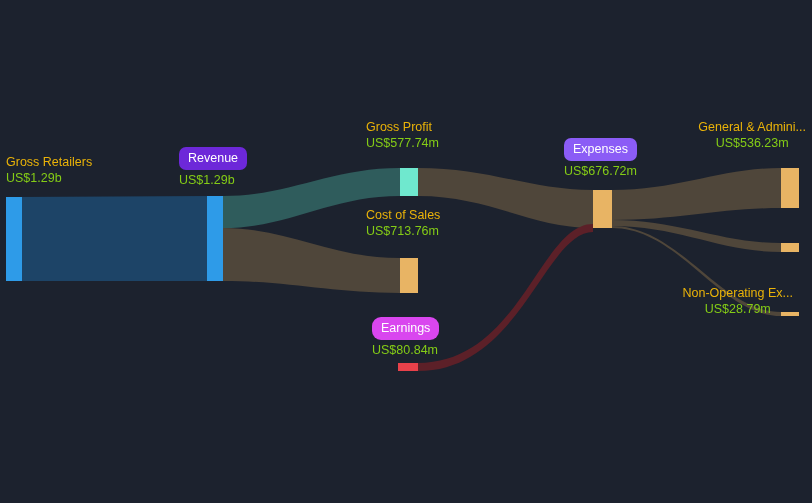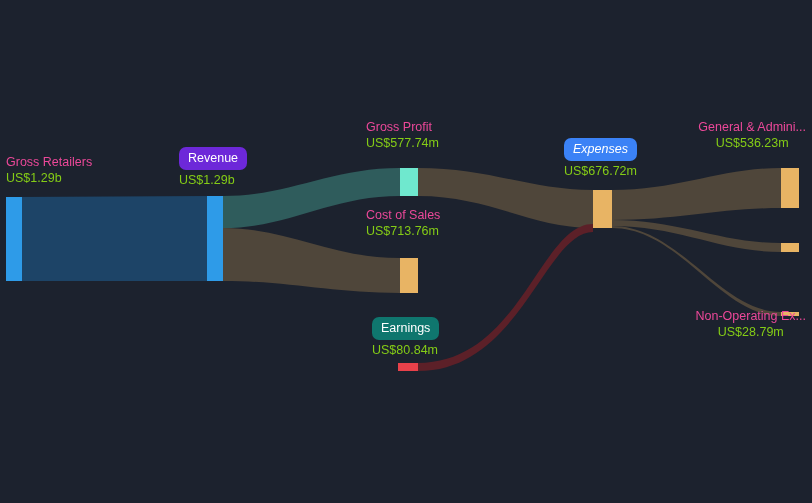--- a/index.html
+++ b/index.html
@@ -25,21 +25,21 @@
   }
   .lbl {
     position: absolute;
     line-height: 16px;
     white-space: nowrap;
     pointer-events: none;
   }
   .lbl .name {
     display: block;
     font-size: 12.5px;
-    color: #ec4899;
+    color: #eab308;
   }
   .lbl .val {
     display: block;
     font-size: 12.5px;
     color: #84cc16;
   }
   .lbl.right {
     text-align: center;
   }
   .badge {
@@ -136,33 +136,33 @@
     <span class="name">Gross Profit</span>
     <span class="val">US$577.74m</span>
   </div>
 
   <div class="lbl" style="left:366px; top:207px;">
     <span class="name">Cost of Sales</span>
     <span class="val">US$713.76m</span>
   </div>
 
   <div class="lbl" style="left:564px; top:138px;">
-    <span class="badge-row"><span class="badge" style="background:#3b82f6;font-style:italic;">Expenses</span></span>
+    <span class="badge-row"><span class="badge" style="background:#8b5cf6;">Expenses</span></span>
     <span class="val">US$676.72m</span>
   </div>
 
   <div class="lbl" style="left:372px; top:317px;">
-    <span class="badge-row"><span class="badge" style="background:#0f766e;">Earnings</span></span>
+    <span class="badge-row"><span class="badge" style="background:#d946ef;border-radius:9px;">Earnings</span></span>
     <span class="val">US$80.84m</span>
   </div>
 
   <div class="lbl right" style="right:6px; top:119px;">
     <span class="name">General &amp; Admini...</span>
     <span class="val">US$536.23m</span>
   </div>
 
 
-  <div class="lbl right" style="right:6px; top:285px;margin-top:23px;">
+  <div class="lbl right" style="right:19px; top:285px;">
     <span class="name">Non-Operating Ex...</span>
     <span class="val">US$28.79m</span>
   </div>
 
 </div>
 
 </body></html>

